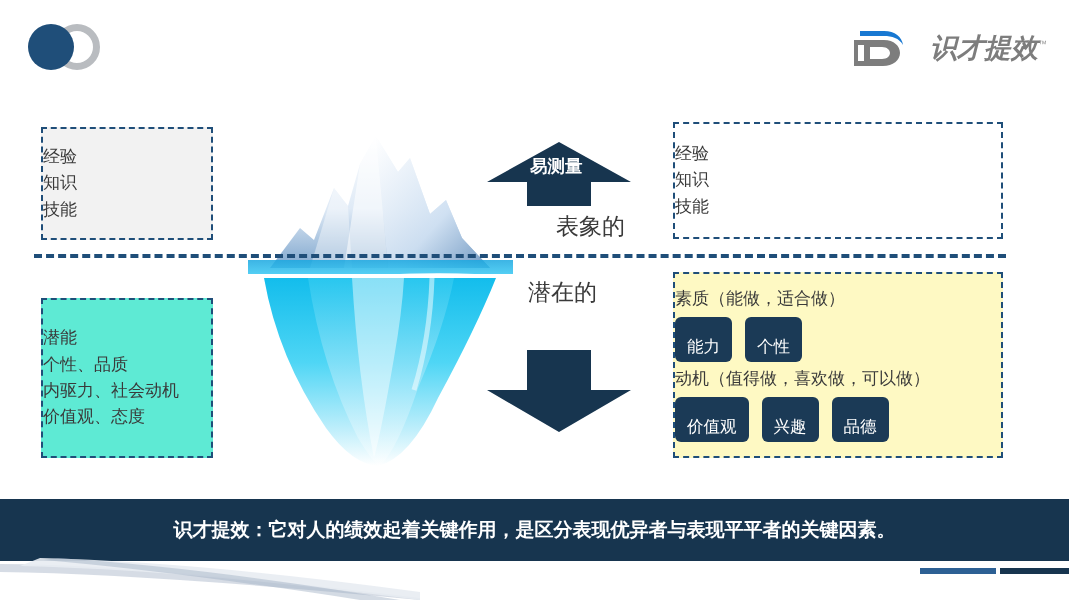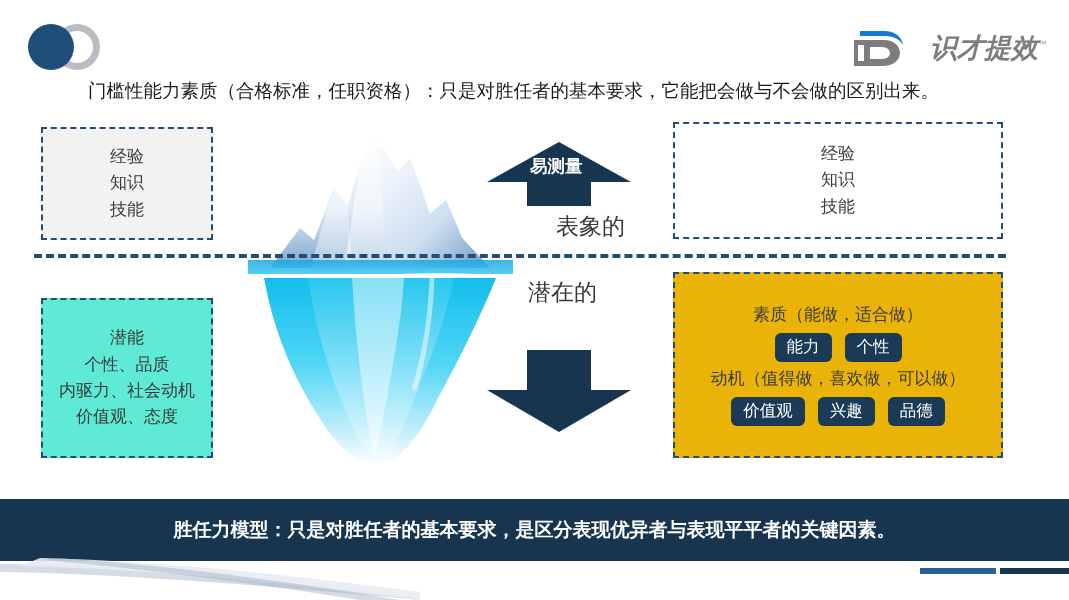--- a/index.html
+++ b/index.html
@@ -108,21 +108,21 @@
     border-top: 4px dashed #1f4e79;
   }
 
   
   .box {
     position: absolute;
     border: 2px dashed #1f4e79;
     box-sizing: border-box;
     display: flex;
     flex-direction: column;
-    align-items: center;
+    align-items: flex-start;
     justify-content: center;
     color: #3a3a3a;
   }
   .box .line { line-height: 1.55; white-space: nowrap; }
 
   #box-left-top {
     left: 41px; top: 127px;
     width: 172px; height: 113px;
     background: #f2f2f2;
     font-size: 17px;
@@ -135,36 +135,36 @@
   }
   #box-right-top {
     left: 673px; top: 122px;
     width: 330px; height: 117px;
     background: #ffffff;
     font-size: 17px;
   }
   #box-right-bottom {
     left: 673px; top: 272px;
     width: 330px; height: 186px;
-    background: #eab308;
+    background: #fef9c3;
     font-size: 17px;
     font-family: Liberation Serif, serif;
   }
 
   .tag-row {
     display: flex;
     gap: 13px;
     margin: 5px 0 4px 0;
   }
   .tag {
     background: #1b3a56;
     color: #ffffff;
     font-size: 16.5px;
     border-radius: 6px;
-    padding: 3px 12px 4px 12px;
+    padding: 19px 12px 4px 12px;
     white-space: nowrap;
   }
   .qual-line { margin-top: 2px; }
 
   
   .arrow-wrap { position: absolute; }
   #arrow-up   { left: 487px; top: 142px; width: 144px; height: 64px; }
   #arrow-down { left: 487px; top: 350px; width: 144px; height: 82px; }
 
   .arrow-up-shape {
@@ -228,21 +228,20 @@
 </head>
 <body>
 
 <div id="slide">
 
   <div class="brand-mark">
     <div class="circ-gray"></div>
     <div class="circ-blue"></div>
   </div>
 
-  <div class="subtitle">门槛性能力素质（合格标准，任职资格）：只是对胜任者的基本要求，它能把会做与不会做的区别出来。</div>
 
   <div class="corp-logo">
     <svg class="mark" viewBox="0 0 52 42">
       <path d="M6 4 H30 C41 4 48 10 49 18 C45 11 38 9 30 9 H6 Z" fill="#1878d2"></path>
       <path d="M6 13 H30 C40 13 46 19 46 26 C46 33 39 39 29 39 H6 Z M16 20 V32 H28 C33 32 36 29 36 26 C36 23 33 20 28 20 Z" fill="#7d7d7d"></path>
       <path d="M0 13 H14 V39 H0 Z" fill="#7d7d7d"></path>
       <path d="M4 18 H10 V34 H4 Z" fill="#ffffff"></path>
     </svg>
     <div class="wordmark"><span>识才提效</span><span class="tm">™</span></div>
   </div>
@@ -335,21 +334,21 @@
 
   <div class="arrow-wrap" id="arrow-down">
     <svg class="arrow-up-shape" style="height:82px" viewBox="0 0 144 82">
       <path d="M40 0 L104 0 L104 40 L144 40 L72 82 L0 40 L40 40 Z" fill="#17354f"></path>
     </svg>
   </div>
   <div class="arrow-label" id="label-hard">难测量</div>
   <div class="mid-text" id="text-latent">潜在的</div>
 
   <div class="footer-band"></div>
-  <div class="footer-text">胜任力模型：只是对胜任者的基本要求，是区分表现优异者与表现平平者的关键因素。</div>
+  <div class="footer-text">识才提效：它对人的绩效起着关键作用，是区分表现优异者与表现平平者的关键因素。</div>
 
   <svg class="swoosh" viewBox="0 0 420 42">
     <path d="M0 6 Q140 6 420 40 L420 42 Q150 16 0 14 Z" fill="#cfd6e0" opacity="0.85"></path>
     <path d="M40 0 Q200 4 420 34 L420 42 Q190 12 20 8 Z" fill="#e8ecf2" opacity="0.9"></path>
     <path d="M58 0 Q210 10 400 42 L360 42 Q180 14 44 2 Z" fill="#9fb0c4" opacity="0.45"></path>
   </svg>
 
   <div class="tick-blue"></div>
   <div class="tick-dark"></div>
 

